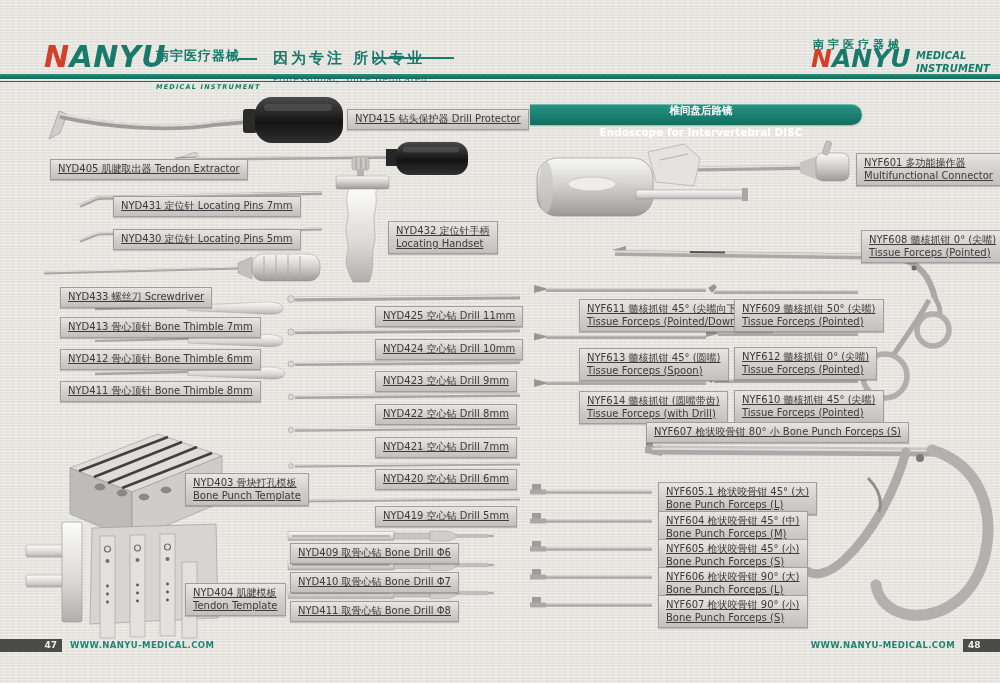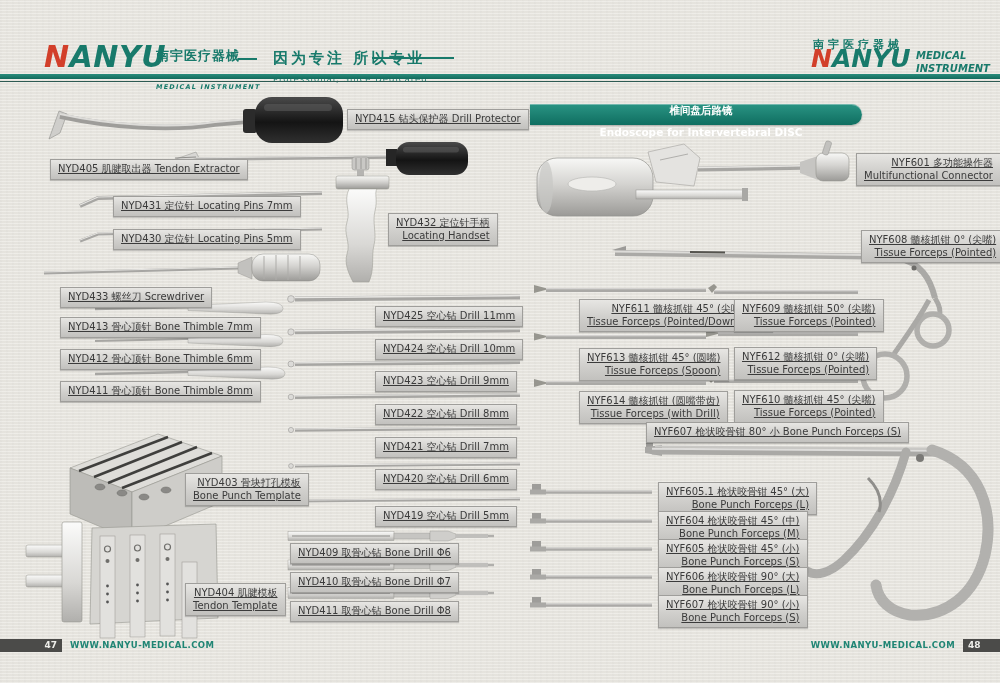--- a/index.html
+++ b/index.html
@@ -42,21 +42,21 @@
   .pill { position:absolute; left:530px; top:104px; width:332px; height:21px;
           background:linear-gradient(180deg,#2a9484,#0f6e60);
           border-radius:0 12px 12px 0; color:#fff; display:flex; align-items:center;
           gap:8px; padding-left:10px; font-size:10.5px; font-weight:bold;
           box-shadow: inset 0 1px 0 rgba(255,255,255,.35), 0 1px 2px rgba(0,0,0,.25); flex-direction: column; }
 
   
   .lbl { position:absolute; background:linear-gradient(180deg,#e7e6e3,#d0cfcc 55%,#c2c1be);
          border:1px solid #9f9e9b; color:#3b3b3b; font-size:10px; line-height:1.25;
          padding:3px 7px; white-space:nowrap; box-shadow:0 1px 1px rgba(0,0,0,.18);text-decoration:underline; }
-  .lbl span { display:block;text-align:right; }
+  .lbl span { display:block; }
 
   
   .pgnum { position:absolute; top:639px; height:13px; line-height:13px; background:#4b4b49;
            color:#eeeeea; font-size:9px; font-weight:bold; }
   .pgnum.l { left:0; width:62px; text-align:right; padding-right:5px; }
   .pgnum.r { right:0; width:37px; text-align:left; padding-left:5px; }
   .site { position:absolute; top:639px; height:13px; line-height:13px; color:#1f8574;
           font-size:8.5px; font-weight:bold; letter-spacing:.4px; }
   .site.l { left:70px; }
   .site.r { right:45px; }
@@ -377,21 +377,21 @@
 
   <div class="pill">
     <span>椎间盘后路镜</span>
     <span>Endoscope for Intervertebral DISC</span>
   </div>
 
   <div class="lbl" style="left:347px;top:109px">NYD415 钻头保护器 Drill Protector</div>
   <div class="lbl" style="left:50px;top:159px">NYD405 肌腱取出器 Tendon Extractor</div>
   <div class="lbl" style="left:113px;top:196px">NYD431 定位针 Locating Pins  7mm</div>
   <div class="lbl" style="left:113px;top:229px">NYD430 定位针 Locating Pins  5mm</div>
-  <div class="lbl" style="left:388px;top:213px">
+  <div class="lbl" style="left:388px;top:221px">
     <span>NYD432 定位针手柄</span>
       <span>Locating Handset</span>
   </div>
   <div class="lbl" style="left:60px;top:287px">NYD433 螺丝刀 Screwdriver</div>
   <div class="lbl" style="left:60px;top:317px">NYD413 骨心顶针 Bone Thimble  7mm</div>
   <div class="lbl" style="left:60px;top:349px">NYD412 骨心顶针 Bone Thimble  6mm</div>
   <div class="lbl" style="left:60px;top:381px">NYD411 骨心顶针 Bone Thimble  8mm</div>
   <div class="lbl" style="left:375px;top:306px">NYD425 空心钻 Drill  11mm</div>
   <div class="lbl" style="left:375px;top:339px">NYD424 空心钻 Drill  10mm</div>
   <div class="lbl" style="left:375px;top:371px">NYD423 空心钻 Drill  9mm</div>

